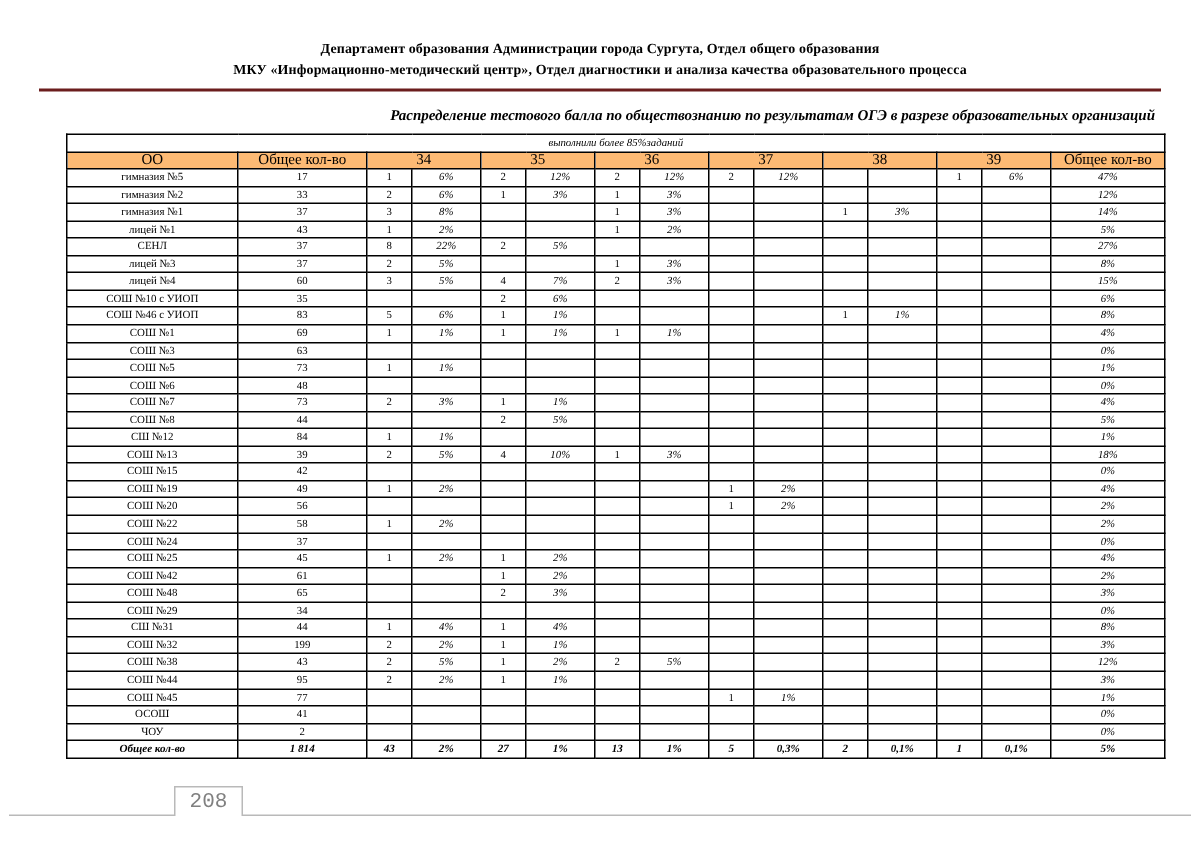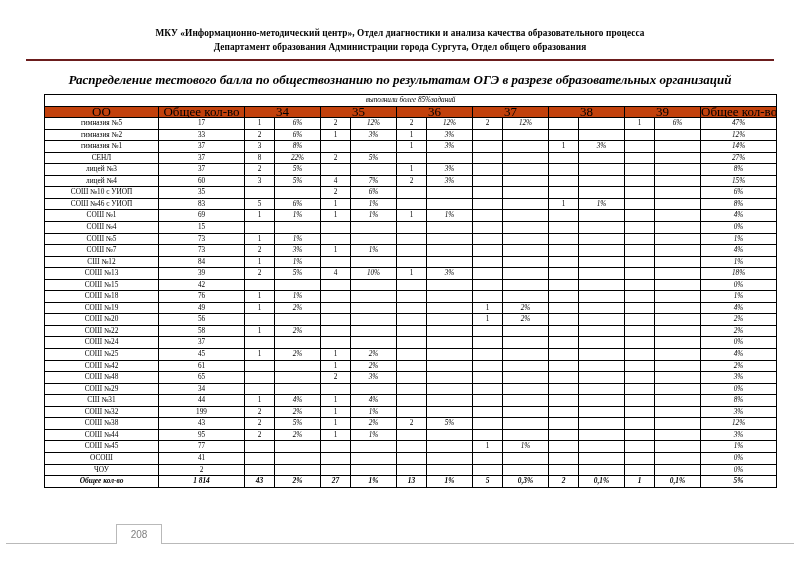--- a/index.html
+++ b/index.html
@@ -31,22 +31,22 @@
   }
   .header-rule {
     margin: 5px 26px 0 26px;
     height: 2px;
     background: #6b1d1d;
   }
 
   
   .doc-title {
     margin: 11px 30px 6px 30px;
-    text-align: center;
-    font-size: 13px;
+    text-align: right;
+    font-size: 10px;
     font-style: italic;
     font-weight: bold;
     white-space: nowrap;
   }
 
   
   .table-wrap {
     margin: 0 44px 0 44px;
   }
   table.grid {
@@ -69,23 +69,23 @@
   .band-cell {
     font-size: 7.2px;
     font-style: italic;
     font-weight: bold;
     text-align: center;
     height: 11px;
     line-height: 11px;
     margin-left: 48px;
   }
   .hdr {
-    background: #c2410c;
+    background: #fdba74;
     font-weight: bold;
-    font-size: 13px;
+    font-size: 10px;
     height: 12.5px;
     line-height: 12.5px;
   }
   td.oo {
     font-size: 7.3px;
   }
   td.pct, td.total-pct {
     font-style: italic;
   }
   td.total-pct {
@@ -133,32 +133,32 @@
     bottom: 0;
     width: 46px;
     height: 20px;
     border: 1px solid #b9b9b9;
     border-bottom: none;
     box-sizing: border-box;
     text-align: center;
   }
   .footer .tab span {
     display: block;
-    font-family: Liberation Sans, sans-serif;
-    font-size: 10px;
+    font-family: Liberation Mono, monospace;
+    font-size: 14px;
     color: #808080;
     line-height: 20px;
   }
 </style>
 </head>
 <body>
 
 <div class="page-header">
+  <div class="hline">Департамент образования Администрации города Сургута, Отдел общего образования</div>
   <div class="hline">МКУ «Информационно-методический центр», Отдел диагностики и анализа качества образовательного процесса</div>
-  <div class="hline">Департамент образования Администрации города Сургута, Отдел общего образования</div>
 </div>
 <div class="header-rule"></div>
 
 <div class="doc-title">Распределение тестового балла по обществознанию по результатам ОГЭ в разрезе образовательных организаций</div>
 
 <div class="table-wrap">
   <table class="grid">
     <colgroup>
       <col style="width:114px">
       <col style="width:86px">
@@ -238,20 +238,37 @@
           <td class="pct">3%</td>
           <td class="num"></td>
           <td class="pct"></td>
           <td class="num">1</td>
           <td class="pct">3%</td>
           <td class="num"></td>
           <td class="pct"></td>
           <td class="total-pct">14%</td>
         </tr>
         <tr>
+          <td class="oo">лицей №1</td>
+          <td class="num">43</td>
+          <td class="num">1</td>
+          <td class="pct">2%</td>
+          <td class="num"></td>
+          <td class="pct"></td>
+          <td class="num">1</td>
+          <td class="pct">2%</td>
+          <td class="num"></td>
+          <td class="pct"></td>
+          <td class="num"></td>
+          <td class="pct"></td>
+          <td class="num"></td>
+          <td class="pct"></td>
+          <td class="total-pct">5%</td>
+        </tr>
+        <tr>
           <td class="oo">СЕНЛ</td>
           <td class="num">37</td>
           <td class="num">8</td>
           <td class="pct">22%</td>
           <td class="num">2</td>
           <td class="pct">5%</td>
           <td class="num"></td>
           <td class="pct"></td>
           <td class="num"></td>
           <td class="pct"></td>
@@ -340,22 +357,22 @@
           <td class="pct">1%</td>
           <td class="num"></td>
           <td class="pct"></td>
           <td class="num"></td>
           <td class="pct"></td>
           <td class="num"></td>
           <td class="pct"></td>
           <td class="total-pct">4%</td>
         </tr>
         <tr>
-          <td class="oo">СОШ №4</td>
-          <td class="num">15</td>
+          <td class="oo">СОШ №3</td>
+          <td class="num">63</td>
           <td class="num"></td>
           <td class="pct"></td>
           <td class="num"></td>
           <td class="pct"></td>
           <td class="num"></td>
           <td class="pct"></td>
           <td class="num"></td>
           <td class="pct"></td>
           <td class="num"></td>
           <td class="pct"></td>
@@ -374,35 +391,69 @@
           <td class="pct"></td>
           <td class="num"></td>
           <td class="pct"></td>
           <td class="num"></td>
           <td class="pct"></td>
           <td class="num"></td>
           <td class="pct"></td>
           <td class="total-pct">1%</td>
         </tr>
         <tr>
+          <td class="oo">СОШ №6</td>
+          <td class="num">48</td>
+          <td class="num"></td>
+          <td class="pct"></td>
+          <td class="num"></td>
+          <td class="pct"></td>
+          <td class="num"></td>
+          <td class="pct"></td>
+          <td class="num"></td>
+          <td class="pct"></td>
+          <td class="num"></td>
+          <td class="pct"></td>
+          <td class="num"></td>
+          <td class="pct"></td>
+          <td class="total-pct">0%</td>
+        </tr>
+        <tr>
           <td class="oo">СОШ №7</td>
           <td class="num">73</td>
           <td class="num">2</td>
           <td class="pct">3%</td>
           <td class="num">1</td>
           <td class="pct">1%</td>
           <td class="num"></td>
           <td class="pct"></td>
           <td class="num"></td>
           <td class="pct"></td>
           <td class="num"></td>
           <td class="pct"></td>
           <td class="num"></td>
           <td class="pct"></td>
           <td class="total-pct">4%</td>
+        </tr>
+        <tr>
+          <td class="oo">СОШ №8</td>
+          <td class="num">44</td>
+          <td class="num"></td>
+          <td class="pct"></td>
+          <td class="num">2</td>
+          <td class="pct">5%</td>
+          <td class="num"></td>
+          <td class="pct"></td>
+          <td class="num"></td>
+          <td class="pct"></td>
+          <td class="num"></td>
+          <td class="pct"></td>
+          <td class="num"></td>
+          <td class="pct"></td>
+          <td class="total-pct">5%</td>
         </tr>
         <tr>
           <td class="oo">СШ №12</td>
           <td class="num">84</td>
           <td class="num">1</td>
           <td class="pct">1%</td>
           <td class="num"></td>
           <td class="pct"></td>
           <td class="num"></td>
           <td class="pct"></td>
@@ -440,37 +491,20 @@
           <td class="pct"></td>
           <td class="num"></td>
           <td class="pct"></td>
           <td class="num"></td>
           <td class="pct"></td>
           <td class="num"></td>
           <td class="pct"></td>
           <td class="num"></td>
           <td class="pct"></td>
           <td class="total-pct">0%</td>
-        </tr>
-        <tr>
-          <td class="oo">СОШ №18</td>
-          <td class="num">76</td>
-          <td class="num">1</td>
-          <td class="pct">1%</td>
-          <td class="num"></td>
-          <td class="pct"></td>
-          <td class="num"></td>
-          <td class="pct"></td>
-          <td class="num"></td>
-          <td class="pct"></td>
-          <td class="num"></td>
-          <td class="pct"></td>
-          <td class="num"></td>
-          <td class="pct"></td>
-          <td class="total-pct">1%</td>
         </tr>
         <tr>
           <td class="oo">СОШ №19</td>
           <td class="num">49</td>
           <td class="num">1</td>
           <td class="pct">2%</td>
           <td class="num"></td>
           <td class="pct"></td>
           <td class="num"></td>
           <td class="pct"></td>

